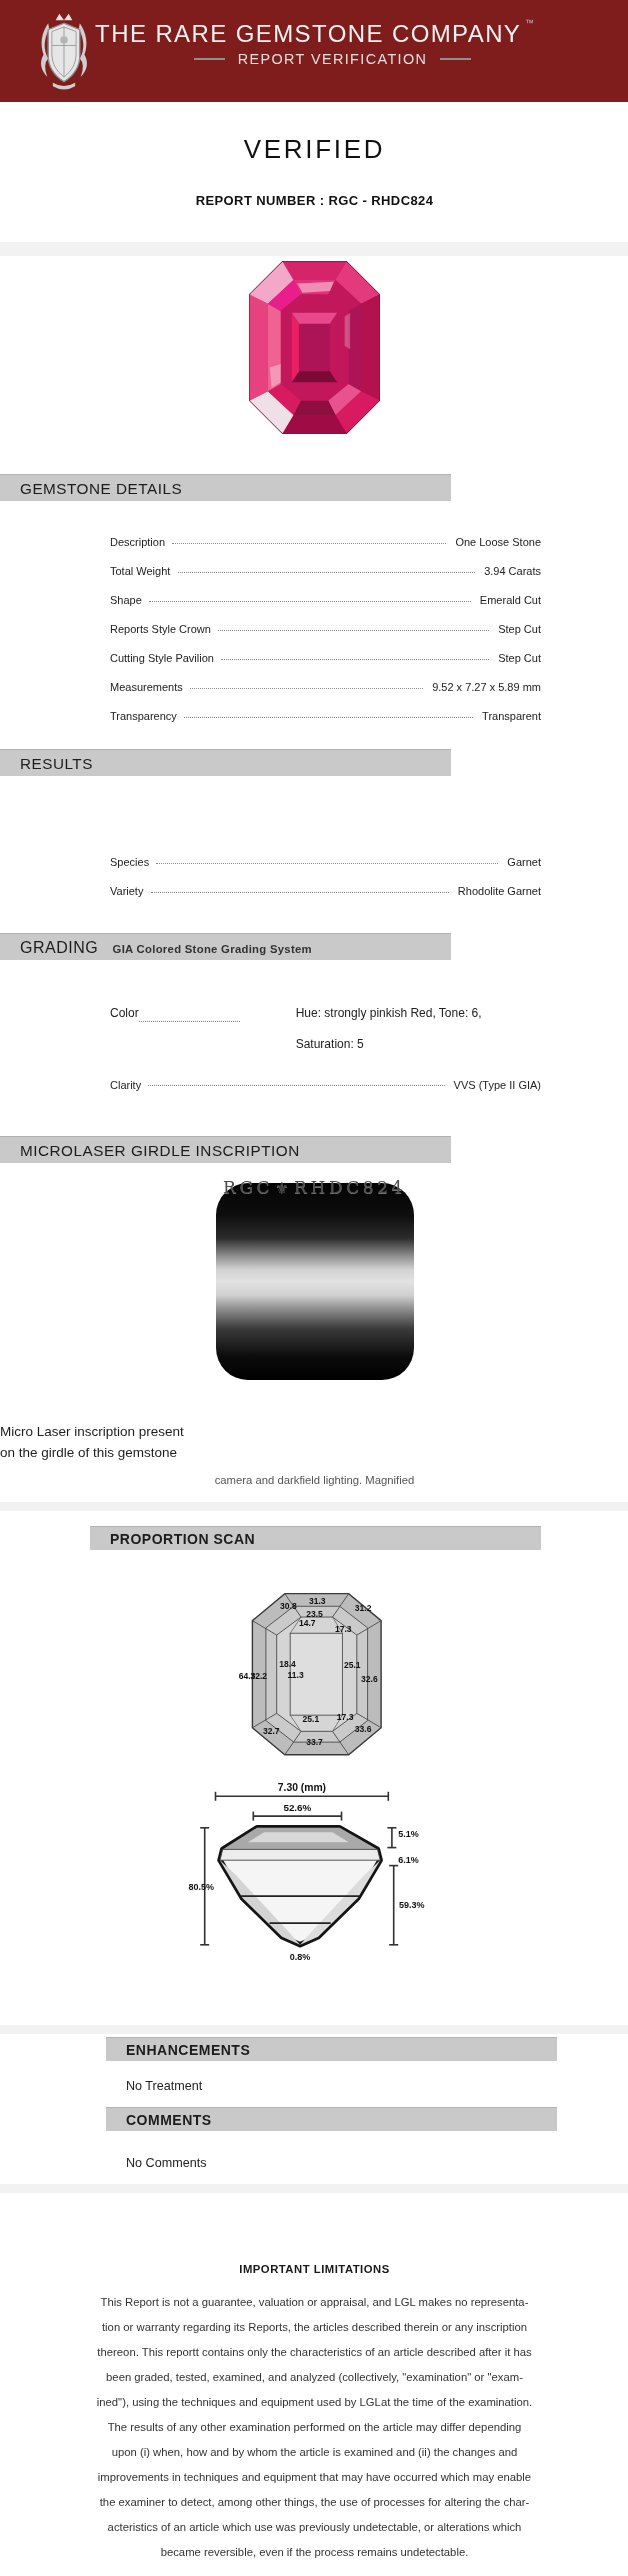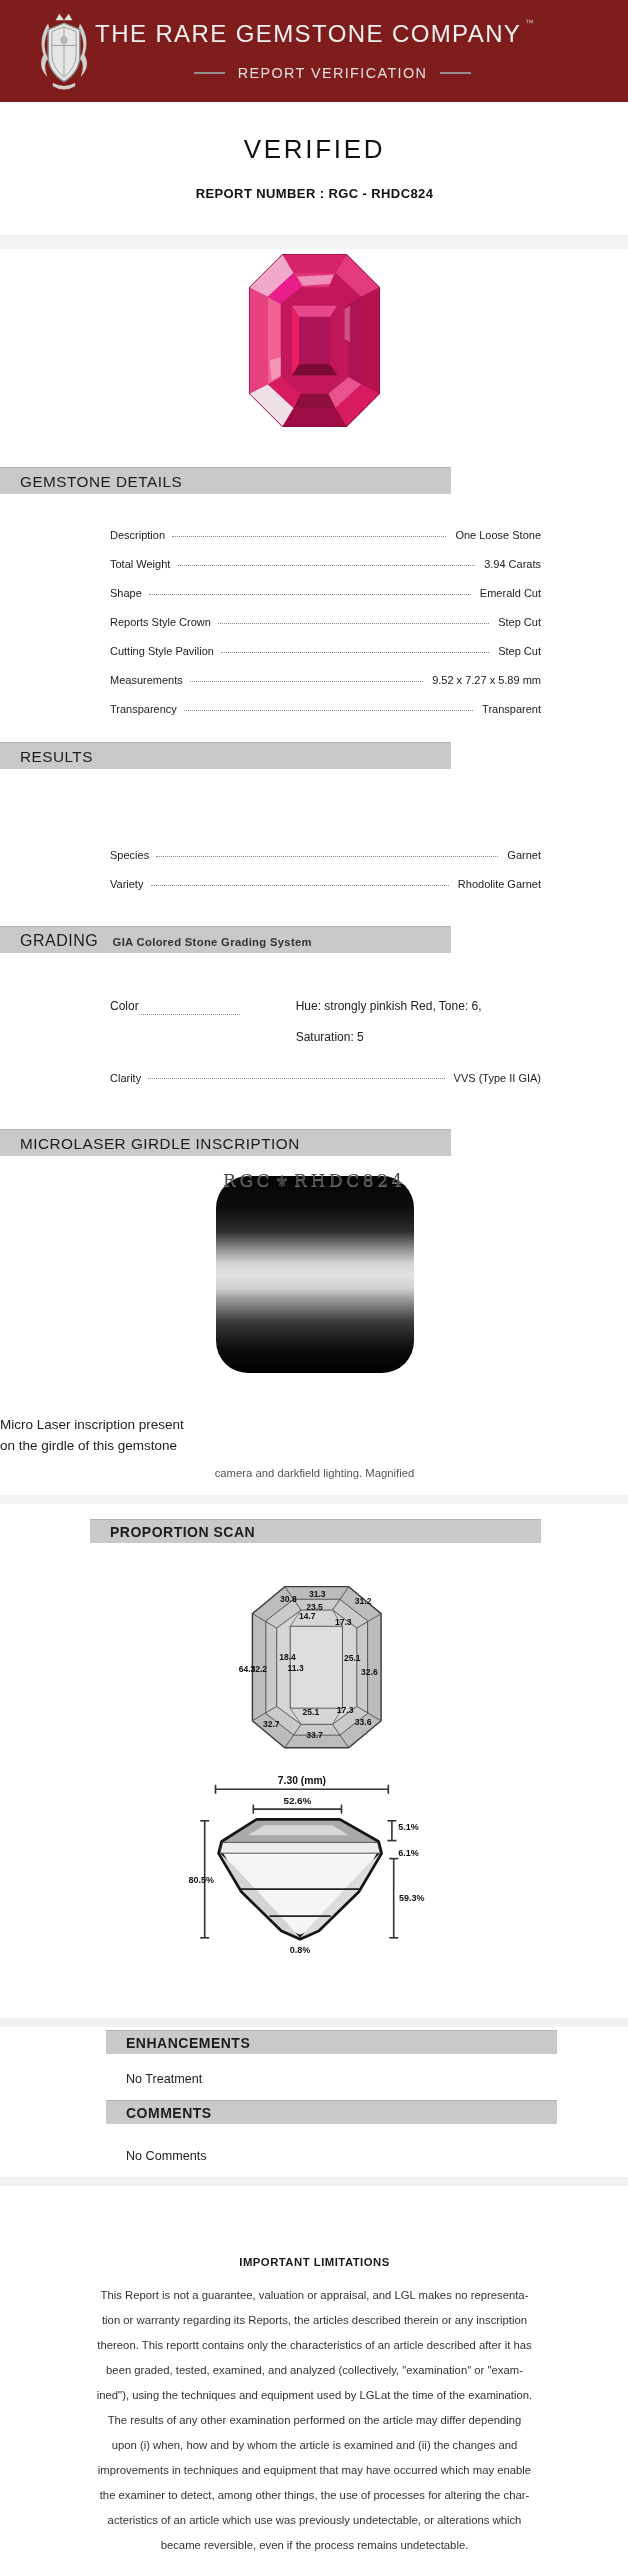--- a/index.html
+++ b/index.html
@@ -9,27 +9,27 @@
     color:#222; position:relative; padding-bottom:51px;
   }
   .page { width:629px; }
 
   
   .site-header { position:relative; height:102px; background:#7f1d1d; overflow:hidden; }
   .crest { position:absolute; left:36px; top:11.7px; }
   .brand { padding-top:18px; text-align:center; }
   .brand-name { font-size:24px; letter-spacing:1.4px; color:#f1f1f1; font-weight:400; white-space:nowrap; }
   .brand-name sup { font-size:9px; color:#bbb; vertical-align:16px; letter-spacing:0; margin-left:3.6px; }
-  .brand-sub { margin-top:17px; display:flex; align-items:center; justify-content:center; gap:12.6px;padding-left:36px; }
+  .brand-sub { margin-top:3px; display:flex; align-items:center; justify-content:center; gap:12.6px;padding-left:36px; }
   .brand-sub .sub-text { font-size:14.4px; letter-spacing:1.4px; color:#e0e0e0; }
   .dash { width:31px; height:2.7px; background:#8f8f8f; }
 
   
   .verified { margin-top:32px; text-align:center; font-size:26px; letter-spacing:2.7px; color:#111; }
-  .report-number { margin-top:21px; text-align:center; font-size:13px; font-weight:bold; letter-spacing:0.4px; color:#111; }
+  .report-number { margin-top:28px; text-align:center; font-size:13px; font-weight:bold; letter-spacing:0.4px; color:#111; }
 
   
   .divider { width:629px; background:#f2f2f2; }
   .d1 { height:14.4px; margin-top:34px; }
   .d2 { height:9px; margin-top:14.4px; margin-bottom:14.4px; }
   .d3 { height:9px; margin-top:52px; margin-bottom:2.7px; }
   .d4 { height:9px; margin-top:14.4px; }
 
   
   .gem-wrap { text-align:center; margin-top:1.8px; }

